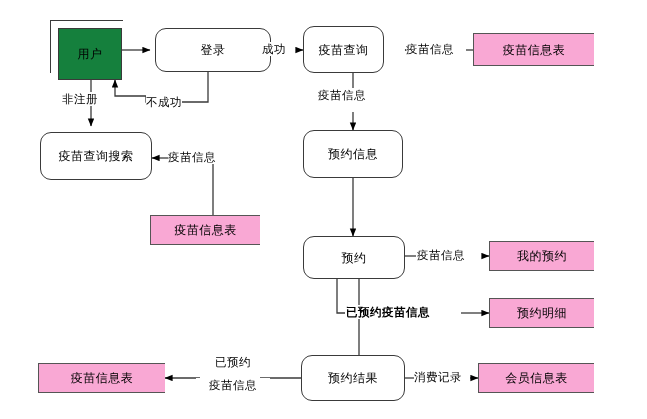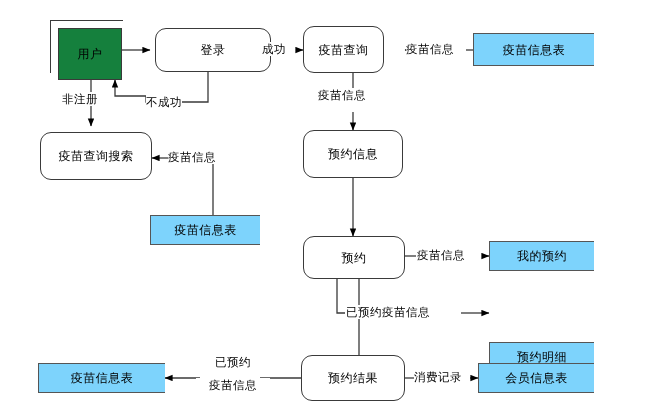--- a/index.html
+++ b/index.html
@@ -48,21 +48,21 @@
   }
   .entity-shadow {
     position: absolute;
     border-left: 1.3px solid #3a3a3a;
     border-top: 1.3px solid #3a3a3a;
     background: transparent;
     z-index: 2;
   }
   
   .store {
-    background: #7dd3fc;
+    background: #f9a8d4;
     border-top: 1.6px solid #555555;
     border-bottom: 1.6px solid #555555;
   }
   .store.closed-left { border-left: 1.6px solid #555555; }
   .edge-label {
     position: absolute;
     color: #000000;
     font-size: 11.5px;
     letter-spacing: 0.5px;
     white-space: nowrap;
@@ -161,21 +161,21 @@
   </div>
 
   <div class="node process" style="left:303px; top:236px; width:102px; height:43px;">
     <span>预约</span>
   </div>
 
   <div class="node store closed-left" style="left:489px; top:241px; width:105px; height:30px;">
     <span>我的预约</span>
   </div>
 
-  <div class="node store closed-left" style="left:489px; top:298px; width:105px; height:30px;margin-top:44px;">
+  <div class="node store closed-left" style="left:489px; top:298px; width:105px; height:30px;">
     <span>预约明细</span>
   </div>
 
   <div class="node process" style="left:301px; top:355px; width:104px; height:46px;">
     <span>预约结果</span>
   </div>
 
   <div class="node store closed-left" style="left:478px; top:363px; width:116px; height:30px;">
     <span>会员信息表</span>
   </div>
@@ -191,21 +191,21 @@
   <div class="edge-label" style="left:62px; top:92px;">非注册</div>
 
   <div class="edge-label" style="left:406px; top:42px;">疫苗信息</div>
 
   <div class="edge-label" style="left:168px; top:150px;">疫苗信息</div>
 
   <div class="edge-label" style="left:318px; top:88px;">疫苗信息</div>
 
   <div class="edge-label" style="left:417px; top:248px;">疫苗信息</div>
 
-  <div class="edge-label" style="left:346px; top:305px;">已预约疫苗信息</div>
+  <div class="edge-label" style="left:346px; top:305px;font-weight:bold;">已预约疫苗信息</div>
 
   <div class="edge-label" style="left:414px; top:370px;">消费记录</div>
 
   <div class="edge-label" style="left:207px; top:355px; width:52px;">已预约</div>
 
   <div class="edge-label" style="left:196px; top:378px; width:74px;">疫苗信息</div>
 
 
 </div>
 

